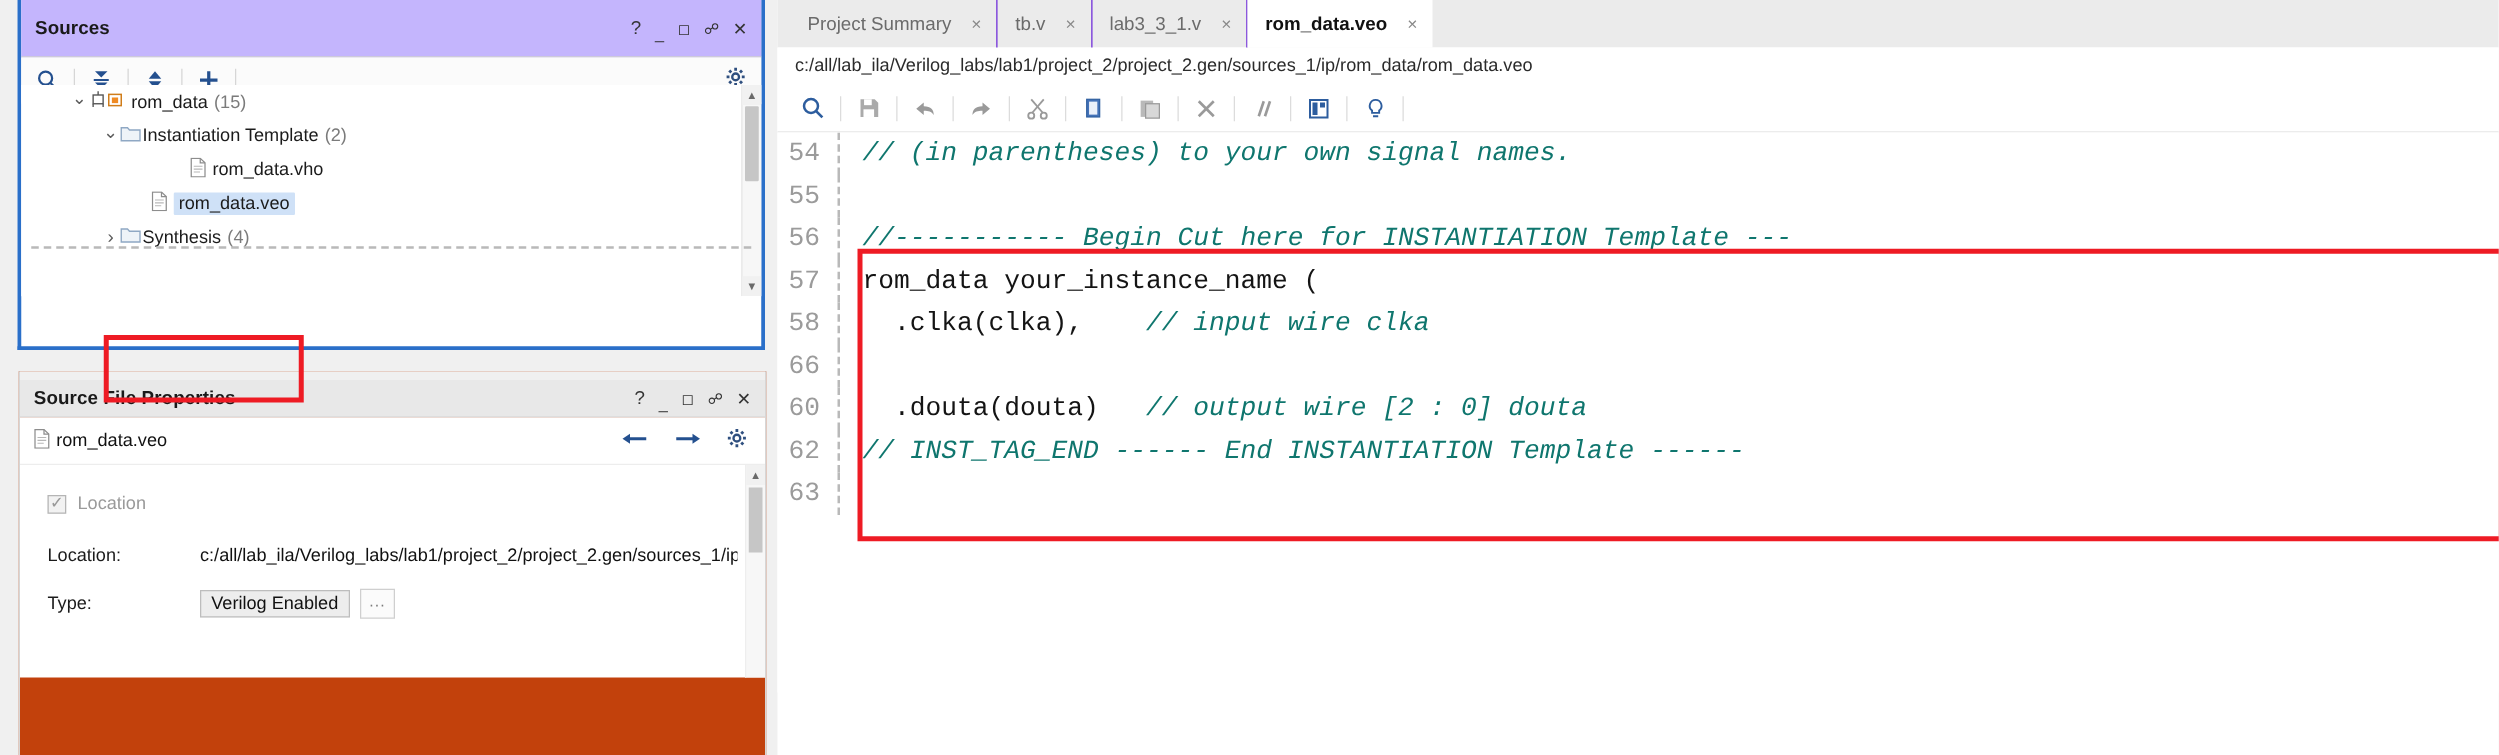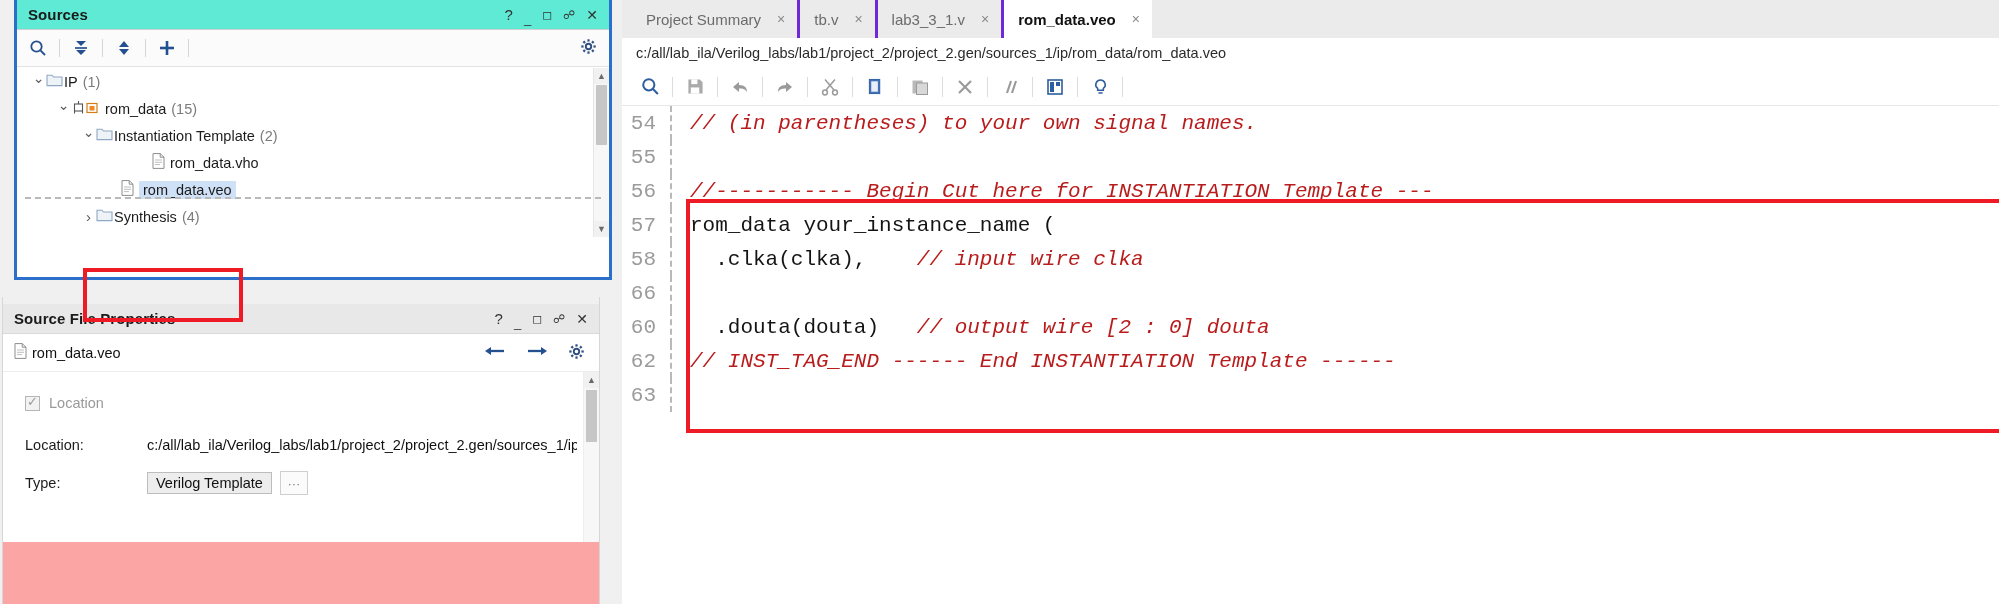--- a/index.html
+++ b/index.html
@@ -19,21 +19,21 @@
   }
 
   
   #sources-panel {
     position: absolute; left: 14px; top: 0px; width: 598px; height: 280px;
     border: 3px solid #2a6fc9;
     border-top: none;
     background: #ffffff;
   }
   .panel-titlebar {
-    height: 30px; background:#5eead4; display:flex; align-items:center;
+    height: 46px; background:#c4b5fd; display:flex; align-items:center;
     border-bottom: 1px solid #d0d0d0;
   }
   .panel-title {
     font-size: 15px; font-weight: bold; color:#1a1a1a; padding-left: 11px;
     letter-spacing: .1px;
   }
   .titlebar-btns { margin-left:auto; display:flex; align-items:center; gap:11px; padding-right:11px; color:#3a3a3a; }
   .tb-ico { font-size:14px; line-height:1; color:#333; cursor:default; }
   .tb-ico.q { font-size:15px; }
   .tb-ico.min { font-size:13px; position:relative; top:4px; }
@@ -75,22 +75,22 @@
   .panel-tabs {
     position:absolute; left:0; right:0; bottom:0; height:38px; background:#fafafa;
     display:flex; align-items:center; padding-left:16px; gap:8px;
     border-top:1px solid #ececec;
   }
   .ptab { font-size:14.5px; color:#5a5a5a; padding:4px 9px; white-space:nowrap; }
   .ptab.active { color:#111; font-weight:bold; background:#ffffff; border:1px solid #c8c8c8; }
 
   
   #sfp-panel {
-    position:absolute; left:2px; top:297px; width:598px; height:307px;
-    background:#fca5a5; border-left:1px solid #d6d6d6; border-right:1px solid #d6d6d6;
+    position:absolute; left:15px; top:297px; width:598px; height:307px;
+    background:#c2410c; border-left:1px solid #d6d6d6; border-right:1px solid #d6d6d6;
   }
   .sfp-top-strip { height:7px; background:#f0f0f0; }
   .sfp-title-bar { height:30px; background:#e8e8e8; display:flex; align-items:center; border-bottom:1px solid #d9d9d9;}
   .sfp-file-row { height:38px; display:flex; align-items:center; padding-left:11px; font-size:14.5px; color:#111; border-bottom:1px solid #ededed; background:#fff;}
   .sfp-file-row .navs { margin-left:auto; display:flex; align-items:center; gap:20px; padding-right:14px; color:#24508f;}
   .sfp-body { position:relative; background:#fff; height:170px; }
   .sfp-scroll { position:absolute; right:0; top:0; width:16px; bottom:0; background:#f7f7f7; border-left:1px solid #eee;}
   .sfp-thumb { position:absolute; top:18px; left:2px; width:11px; height:52px; background:#c6c6c6;}
   .prop-row { display:flex; align-items:center; height:30px; padding-left:22px; font-size:14.5px; color:#1b1b1b; white-space:nowrap;}
   .prop-label { width:122px; color:#1b1b1b; }
@@ -102,38 +102,38 @@
   .loc-val { color:#111; overflow:hidden; text-overflow:clip; max-width:430px; white-space:nowrap; display:block;}
 
   
   #editor-col {
     position:absolute; left:622px; top:0; right:0; height:604px; background:#ffffff;
   }
   .ed-tabbar { height:38px; background:#ebebeb; display:flex; align-items:flex-end; padding-left:10px; }
   .ed-tab {
     height:38px; display:flex; align-items:center; gap:16px;
     padding:0 12px 0 14px; font-size:15px; color:#6b6b6b; white-space:nowrap;
-    border-right:3px solid #6d28d9;
+    border-right:1px solid #6d28d9;
   }
   .ed-tab .x { font-size:14px; color:#8a8a8a; }
   .ed-tab.active { background:#ffffff; color:#111; font-weight:bold; border-right:none; }
   .ed-tab.active .x { font-weight:normal; }
 
   .ed-path { height:30px; display:flex; align-items:center; padding-left:14px; font-size:14.5px; color:#2b2b2b; background:#ffffff;}
   .ed-toolbar { height:38px; display:flex; align-items:center; padding-left:8px; background:#ffffff; border-bottom:1px solid #e6e6e6;}
   .etb { width:40px; height:30px; display:flex; align-items:center; justify-content:center; color:#2d5d9e;}
   .etb.gray { color:#9a9a9a; }
   .etb-sep { width:1px; height:20px; background:#dcdcdc; margin:0 2px; }
 
   .code-area { position:relative; background:#ffffff; height:448px; overflow:hidden; }
   .code-line { display:flex; height:34px; align-items:center; font-family:"Liberation Mono", monospace; font-size:21px; }
   .ln { width:48px; text-align:right; padding-right:14px; color:#9b9b9b; font-size:21px; flex:none;}
   .gutter-dash { width:0; border-left:2px dashed #b9b9b9; height:34px; flex:none; margin-right:18px;}
   .code-text { white-space:pre; color:#141414; }
-  .cmt { color:#b91c1c; font-style:italic; }
+  .cmt { color:#0f766e; font-style:italic; }
   .kw  { color:#141414;margin-top:29px; }
 
   
   .redbox { position:absolute; border:4px solid #ee1b24; pointer-events:none; }
   #redbox-tab  { left:83px; top:268px; width:160px; height:54px; }
   #redbox-code { left:686px; top:199px; width:1317px; height:234px; }
 </style>
 </head>
 <body>
 
@@ -196,28 +196,20 @@
                 <line x1="14.1" y1="14.1" x2="16" y2="16"></line>
                 <line x1="16" y1="4" x2="14.1" y2="5.9"></line>
                 <line x1="5.9" y1="14.1" x2="4" y2="16"></line>
               </g>
             </svg>
         </span>
       </div>
 
       <div class="tree-wrap">
         <div id="tree-rows">
-            <div class="tree-row" style="padding-left: 14px;">
-              <span class="chev open"></span>
-              <span class="folder-ico"><svg width="17" height="14" viewBox="0 0 17 14">
-                  <path d="M1 2.2h5l1.6 1.8H16v8.6H1z" fill="#eef3f8" stroke="#8fa8c4" stroke-width="1.1"></path>
-                </svg></span>
-              <span>IP</span>
-              <span class="count">(1)</span>
-            </div>
             <div class="tree-row" style="padding-left: 39px;">
               <span class="chev open"></span>
               <span class="folder-ico" style="width: 34px;"><svg width="32" height="15" viewBox="0 0 32 15">
                   <g stroke="#555" stroke-width="1.1" fill="none">
                     <rect x="3.5" y="4" width="8" height="7"></rect>
                     <line x1="7.5" y1="1" x2="7.5" y2="4"></line>
                     <line x1="3.5" y1="13.5" x2="3.5" y2="11"></line>
                     <line x1="11.5" y1="13.5" x2="11.5" y2="11"></line>
                   </g>
                   <rect x="16" y="3.5" width="10" height="9" fill="#fff" stroke="#d07d1a" stroke-width="1.2"></rect>
@@ -344,21 +336,21 @@
           <span class="muted">Location</span>
         </div>
         <div style="height:12px"></div>
         <div class="prop-row">
           <span class="prop-label">Location:</span>
           <span class="loc-val">c:/all/lab_ila/Verilog_labs/lab1/project_2/project_2.gen/sources_1/ip/rom</span>
         </div>
         <div style="height:8px"></div>
         <div class="prop-row">
           <span class="prop-label">Type:</span>
-          <span class="combo">Verilog Template</span>
+          <span class="combo">Verilog Enabled</span>
           <span class="dots-btn">···</span>
         </div>
 
         <div class="sfp-scroll">
           <div class="ts-up">▲</div>
           <div class="sfp-thumb"></div>
         </div>
       </div>
     </div>
   </div>

